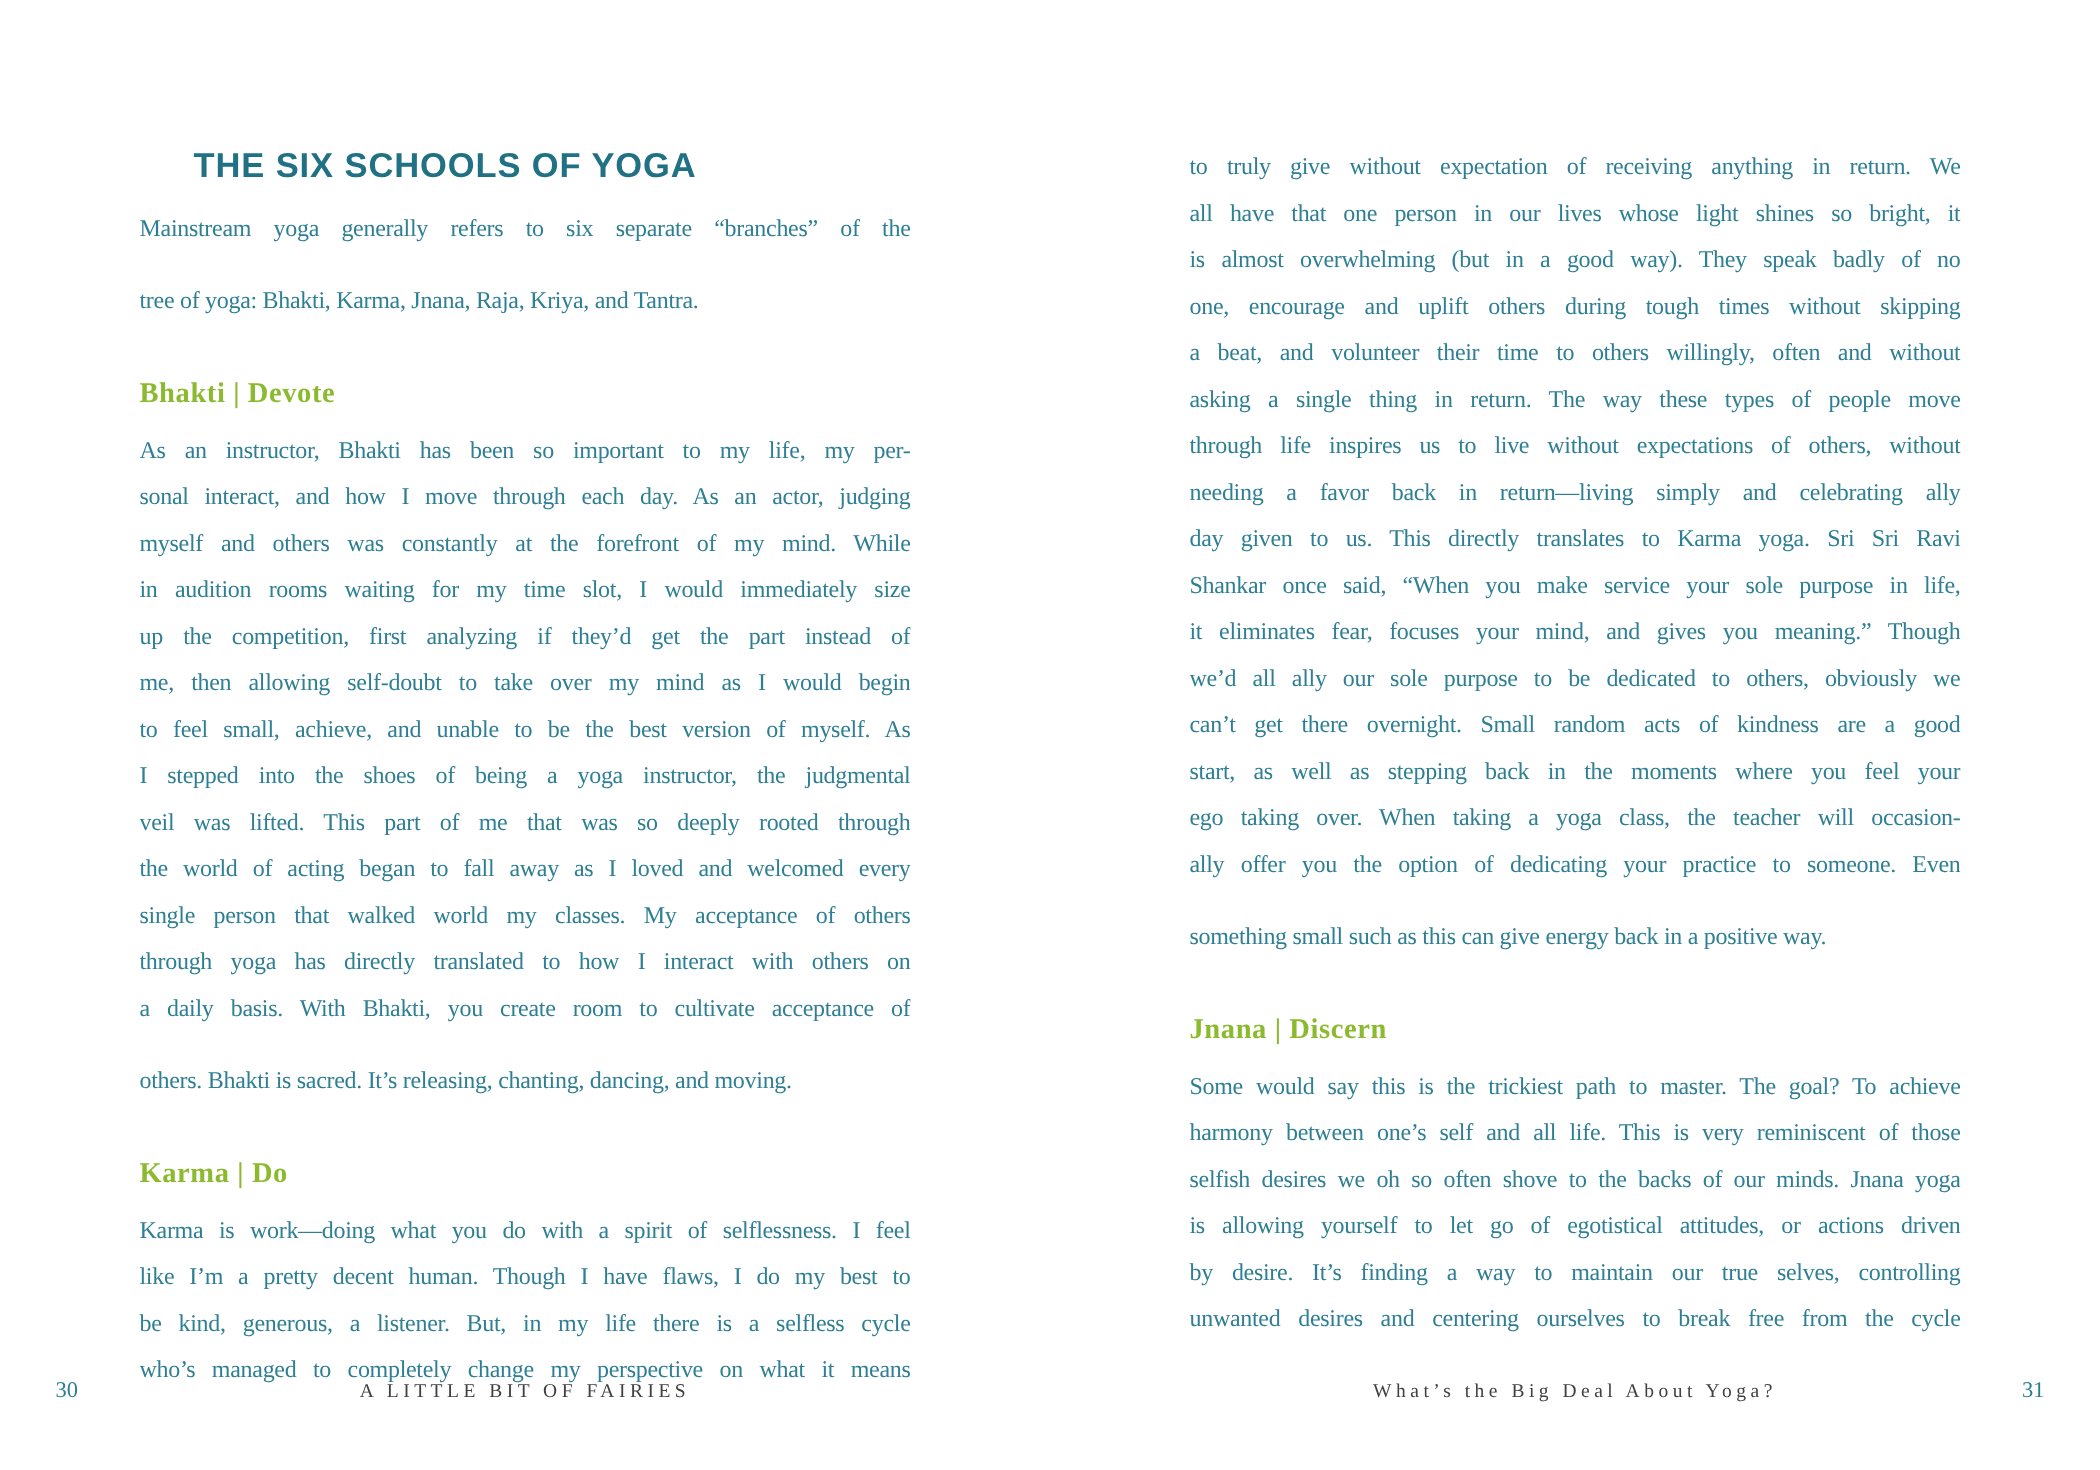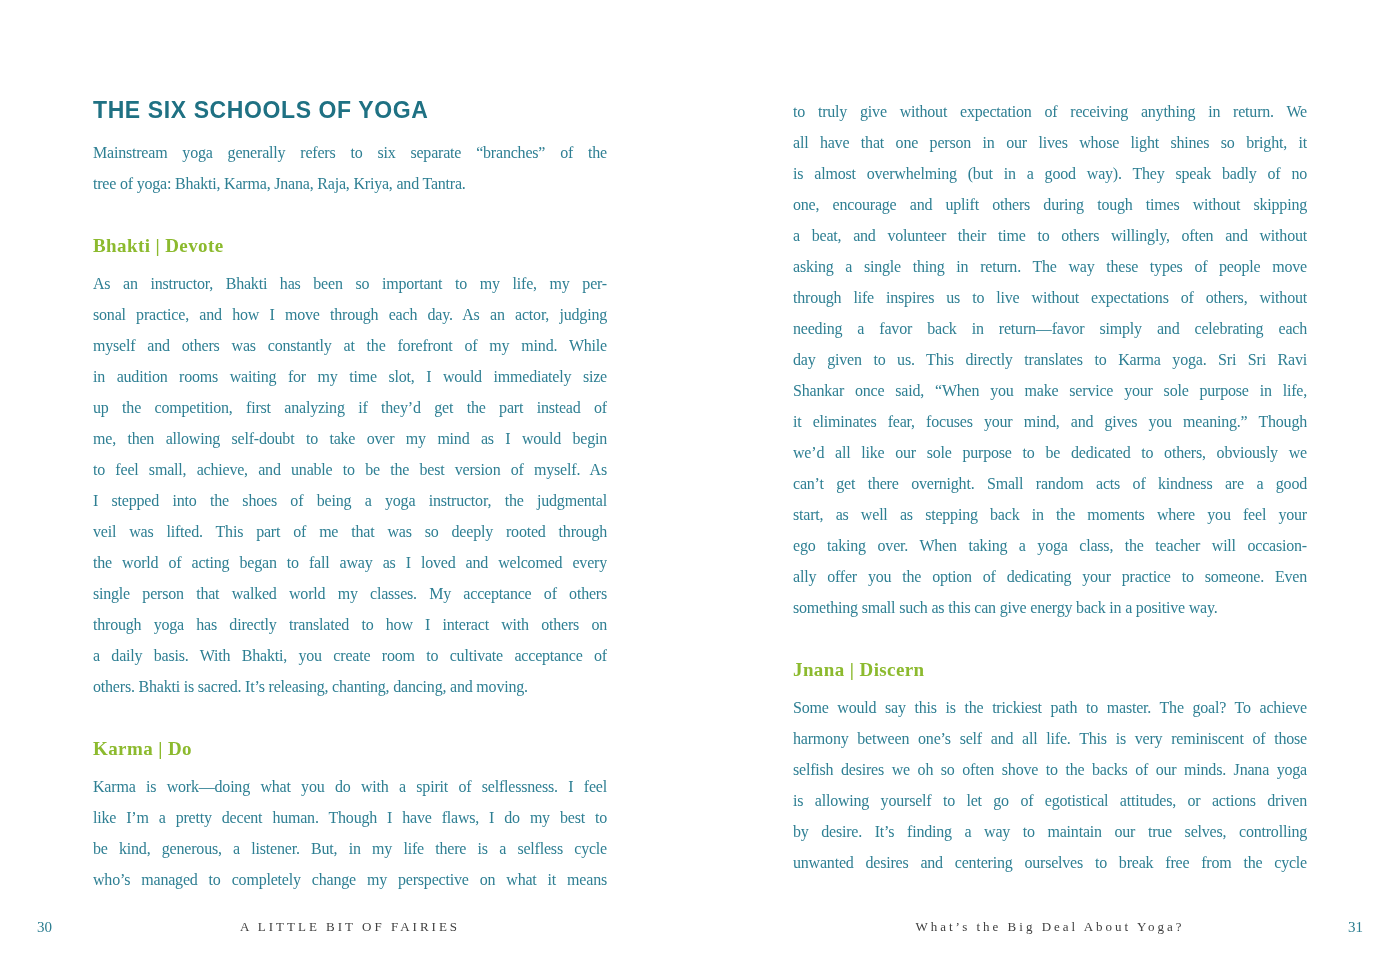--- a/index.html
+++ b/index.html
@@ -30,20 +30,21 @@
   #right-column { left: 93px; } 
 
   .chapter-title {
     font-family: "Liberation Sans", "DejaVu Sans", sans-serif;
     font-size: 23px;
     font-weight: 700;
     letter-spacing: 0.6px;
     color: #1F7183;
     line-height: 28px;
     margin-bottom: 13px;
+    margin-left: 36px;
   }
   .section-heading {
     font-family: Liberation Serif, serif;
     font-size: 19px;
     font-weight: 700;
     letter-spacing: 0.4px;
     color: #8CBA2E;
     line-height: 26px;
     margin-top: 34px;
     margin-bottom: 9px;
@@ -56,20 +57,21 @@
   .line {
     height: 31px;
     line-height: 31px;
     overflow: hidden;
     text-align: justify;
     text-align-last: justify;
     white-space: normal;
   }
   .line-last {
     text-align-last: left;
+    margin-top: 17px;
   }
 
   .footer {
     position: absolute;
     top: 919px;
     left: 0;
     width: 700px;
     height: 22px;
     color: #2B7D90;
     padding-left: 32px;
@@ -101,21 +103,21 @@
     <div class="chapter-title">THE SIX SCHOOLS OF YOGA</div>
 
     <div class="para">
         <div class="line">Mainstream yoga generally refers to six separate “branches” of the</div>
         <div class="line line-last">tree of yoga: Bhakti, Karma, Jnana, Raja, Kriya, and Tantra.</div>
       </div>
 
     <div class="section-heading">Bhakti | Devote</div>
     <div class="para">
         <div class="line">As an instructor, Bhakti has been so important to my life, my per-</div>
-        <div class="line">sonal practice, and how I move through each day. As an actor, judging</div>
+        <div class="line">sonal interact, and how I move through each day. As an actor, judging</div>
         <div class="line">myself and others was constantly at the forefront of my mind. While</div>
         <div class="line">in audition rooms waiting for my time slot, I would immediately size</div>
         <div class="line">up the competition, first analyzing if they’d get the part instead of</div>
         <div class="line">me, then allowing self-doubt to take over my mind as I would begin</div>
         <div class="line">to feel small, achieve, and unable to be the best version of myself. As</div>
         <div class="line">I stepped into the shoes of being a yoga instructor, the judgmental</div>
         <div class="line">veil was lifted. This part of me that was so deeply rooted through</div>
         <div class="line">the world of acting began to fall away as I loved and welcomed every</div>
         <div class="line">single person that walked world my classes. My acceptance of others</div>
         <div class="line">through yoga has directly translated to how I interact with others on</div>
@@ -141,25 +143,25 @@
 <div class="page-half" id="right-half">
   <div class="text-column" id="right-column">
     <div class="para">
         <div class="line">to truly give without expectation of receiving anything in return. We</div>
         <div class="line">all have that one person in our lives whose light shines so bright, it</div>
         <div class="line">is almost overwhelming (but in a good way). They speak badly of no</div>
         <div class="line">one, encourage and uplift others during tough times without skipping</div>
         <div class="line">a beat, and volunteer their time to others willingly, often and without</div>
         <div class="line">asking a single thing in return. The way these types of people move</div>
         <div class="line">through life inspires us to live without expectations of others, without</div>
-        <div class="line">needing a favor back in return—favor simply and celebrating each</div>
+        <div class="line">needing a favor back in return—living simply and celebrating ally</div>
         <div class="line">day given to us. This directly translates to Karma yoga. Sri Sri Ravi</div>
         <div class="line">Shankar once said, “When you make service your sole purpose in life,</div>
         <div class="line">it eliminates fear, focuses your mind, and gives you meaning.” Though</div>
-        <div class="line">we’d all like our sole purpose to be dedicated to others, obviously we</div>
+        <div class="line">we’d all ally our sole purpose to be dedicated to others, obviously we</div>
         <div class="line">can’t get there overnight. Small random acts of kindness are a good</div>
         <div class="line">start, as well as stepping back in the moments where you feel your</div>
         <div class="line">ego taking over. When taking a yoga class, the teacher will occasion-</div>
         <div class="line">ally offer you the option of dedicating your practice to someone. Even</div>
         <div class="line line-last">something small such as this can give energy back in a positive way.</div>
       </div>
 
     <div class="section-heading">Jnana | Discern</div>
     <div class="para">
         <div class="line">Some would say this is the trickiest path to master. The goal? To achieve</div>

